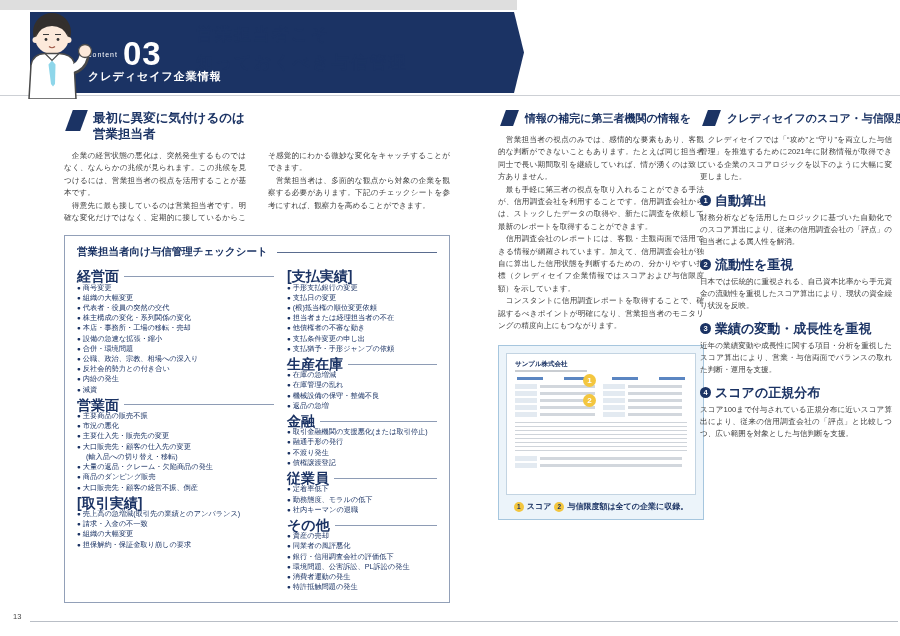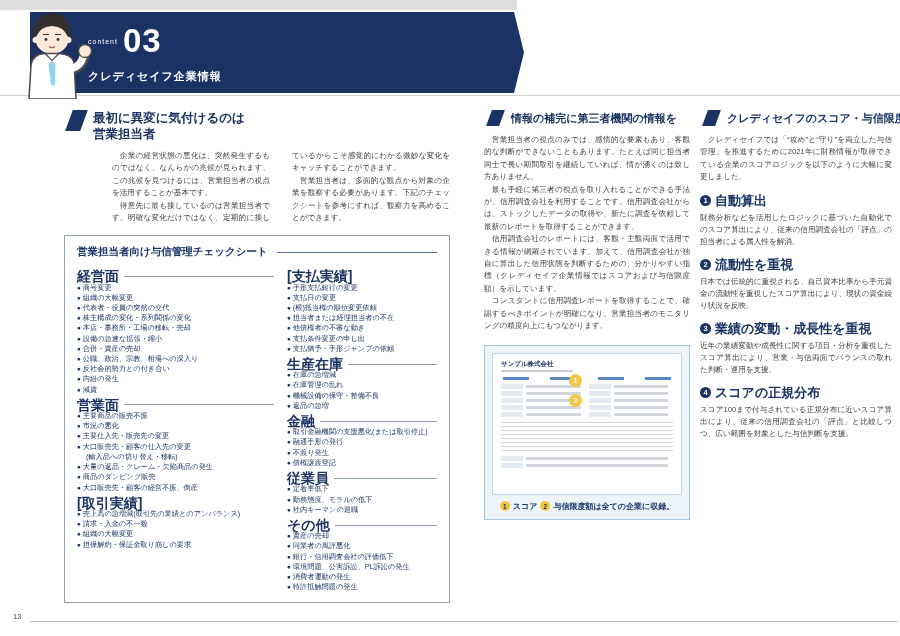--- a/index.html
+++ b/index.html
@@ -8,40 +8,40 @@
     background:#ffffff;
     font-family:"Liberation Sans","DejaVu Sans",sans-serif;
     -webkit-font-smoothing:antialiased;
   }
   .top-strip{position:absolute;left:0;top:0;width:517px;height:10px;background:#dedede;}
   
   .header-band{
     position:absolute;left:30px;top:12px;width:494px;height:81px;background:#1b3364;
     clip-path:polygon(0 0,484px 0,100% 50%,484px 100%,0 100%);
   }
-  .content-block{position:absolute;left:58px;top:12px;display:flex;align-items:flex-start;gap:5px;color:#fff;}
+  .content-block{position:absolute;left:58px;top:25px;display:flex;align-items:flex-start;gap:5px;color:#fff;}
   .content-word{font-size:7px;letter-spacing:1px;margin-top:14px;}
   .content-num{font-size:33px;font-weight:bold;line-height:1;letter-spacing:1px;}
   .brand{position:absolute;left:58px;bottom:9px;color:#fff;font-size:11px;font-weight:bold;letter-spacing:1px;}
   .avatar{position:absolute;left:3px;top:7px;z-index:2;}
   .page-title{position:absolute;left:196px;top:21px;color:#1b3364;font-size:17px;font-weight:bold;line-height:28px;letter-spacing:2px;}
   .header-rule{position:absolute;left:0;top:95px;width:900px;border-top:1px solid #cdd0d5;}
   
   .region{position:absolute;top:110px;}
   .region1{left:32px;width:386px;padding-left:32px;}
-  .region2{left:484px;width:206px;}
+  .region2{left:498px;width:206px;}
   .region3{left:700px;width:192px;}
   .sec-head{display:flex;gap:9px;color:#1b3364;font-weight:bold;align-items:flex-start;}
   .flag{width:15px;height:21px;background:#1b3364;transform:skewX(-20deg);margin-left:5px;flex:none;}
   .flag.small{height:16px;width:13px;margin-top:0;}
   .sec-head.two-line{font-size:12.5px;line-height:16px;}
   .sec-head.one-line{font-size:11px;line-height:16px;white-space:nowrap;}
   .paras{margin-top:8px;}
   .paras p{margin:0;font-size:7.6px;line-height:12.4px;color:#3d3d3d;text-align:justify;}
-  .body-cols{column-count:2;column-gap:22px;margin-left:48px;}
+  .body-cols{column-count:2;column-gap:22px;}
   
   .checklist{margin-top:11px;border:1px solid #92a0b8;padding:9px 12px 10px;background:#fff;}
   .cl-title{display:flex;align-items:center;gap:9px;font-size:10.5px;font-weight:bold;color:#1b3364;}
   .cl-title::after{content:"";flex:1;border-top:1px solid #5a6c8f;}
   .cl-cols{display:flex;gap:13px;margin-top:7px;}
   .cl-col1{width:197px;flex:none;}
   .cl-col2{flex:1;}
   .cl-row{color:#1b3364;font-size:7.2px;line-height:10.2px;}
   .cl-row.t-item::before{content:"●";font-size:6.3px;margin-right:2px;}
   .cl-row.t-cont{padding-left:9px;}
@@ -56,21 +56,21 @@
   .rp-nav{display:flex;justify-content:space-between;margin:5px 2px 4px;}
   .rp-tab{width:26px;height:3px;background:#5b86c2;}
   .rp-row{display:flex;gap:3px;align-items:center;margin-top:2.5px;}
   .rp-k{width:22px;height:4.5px;background:#e3eaf1;flex:none;}
   .rp-v{flex:1;height:2.5px;background:#d2d7dd;margin-right:5px;}
   .rp-lines{height:32px;margin-top:5px;background:repeating-linear-gradient(to bottom,#cfd4da 0,#cfd4da 1px,transparent 1px,transparent 4px);}
   .badge{position:absolute;left:76px;width:13px;height:13px;border-radius:50%;background:#f3c63f;color:#fff;
          font-size:8px;font-weight:bold;display:flex;align-items:center;justify-content:center;z-index:3;}
   .badge.b1{top:20px;}
   .badge.b2{top:40px;}
-  .fig-caption{display:flex;align-items:center;justify-content:center;gap:3px;margin-top:6px;
+  .fig-caption{display:flex;align-items:flex-end;justify-content:center;gap:3px;margin-top:6px;
                font-size:8px;font-weight:bold;color:#1b3364;}
   .cap-badge{width:10px;height:10px;border-radius:50%;background:#f3c63f;color:#1b3364;font-size:6.5px;font-weight:bold;
              display:inline-flex;align-items:center;justify-content:center;flex:none;}
   
   .score-items{margin-top:7px;}
   .score-item{margin-top:8px;}
   .si-head{display:flex;align-items:center;gap:4px;}
   .si-num{width:11px;height:11px;border-radius:50%;background:#1b3364;color:#fff;font-size:7.5px;font-weight:bold;
           display:inline-flex;align-items:center;justify-content:center;flex:none;}
   .si-title{font-size:13px;font-weight:bold;color:#1b3364;}
@@ -136,21 +136,21 @@
     </div>
     <div class="cl-cols">
       <div class="cl-col cl-col1">
         <div class="cl-row t-header">経営面</div>
           <div class="cl-row t-item">商号変更</div>
           <div class="cl-row t-item">組織の大幅変更</div>
           <div class="cl-row t-item">代表者・役員の突然の交代</div>
           <div class="cl-row t-item">株主構成の変化・系列関係の変化</div>
           <div class="cl-row t-item">本店・事務所・工場の移転・売却</div>
           <div class="cl-row t-item">設備の急速な拡張・縮小</div>
-          <div class="cl-row t-item">合併・資産の売却</div>
+          <div class="cl-row t-item">合併・環境問題</div>
           <div class="cl-row t-item">公職、政治、宗教、相場への深入り</div>
           <div class="cl-row t-item">反社会的勢力との付き合い</div>
           <div class="cl-row t-item">内紛の発生</div>
           <div class="cl-row t-item">減資</div>
           <div class="cl-row t-header">営業面</div>
           <div class="cl-row t-item">主要商品の販売不振</div>
           <div class="cl-row t-item">市況の悪化</div>
           <div class="cl-row t-item">主要仕入先・販売先の変更</div>
           <div class="cl-row t-item">大口販売先・顧客の仕入先の変更</div>
           <div class="cl-row t-cont">(輸入品への切り替え・移転)</div>

